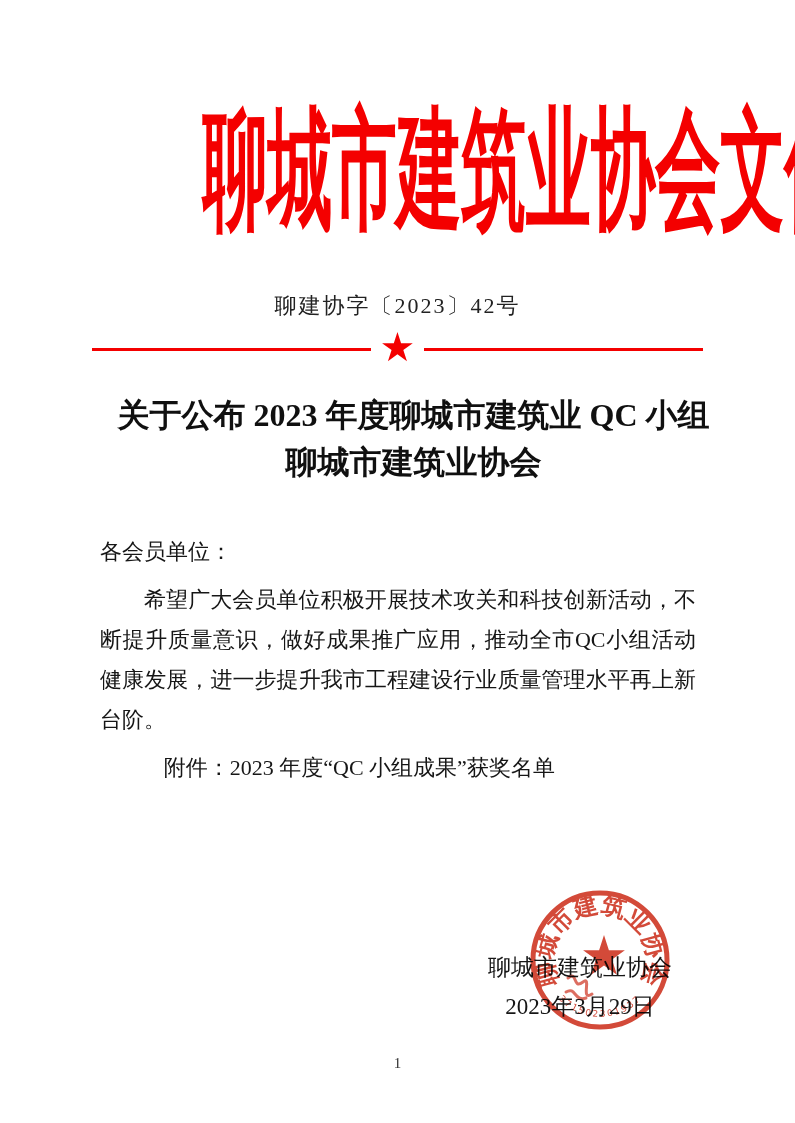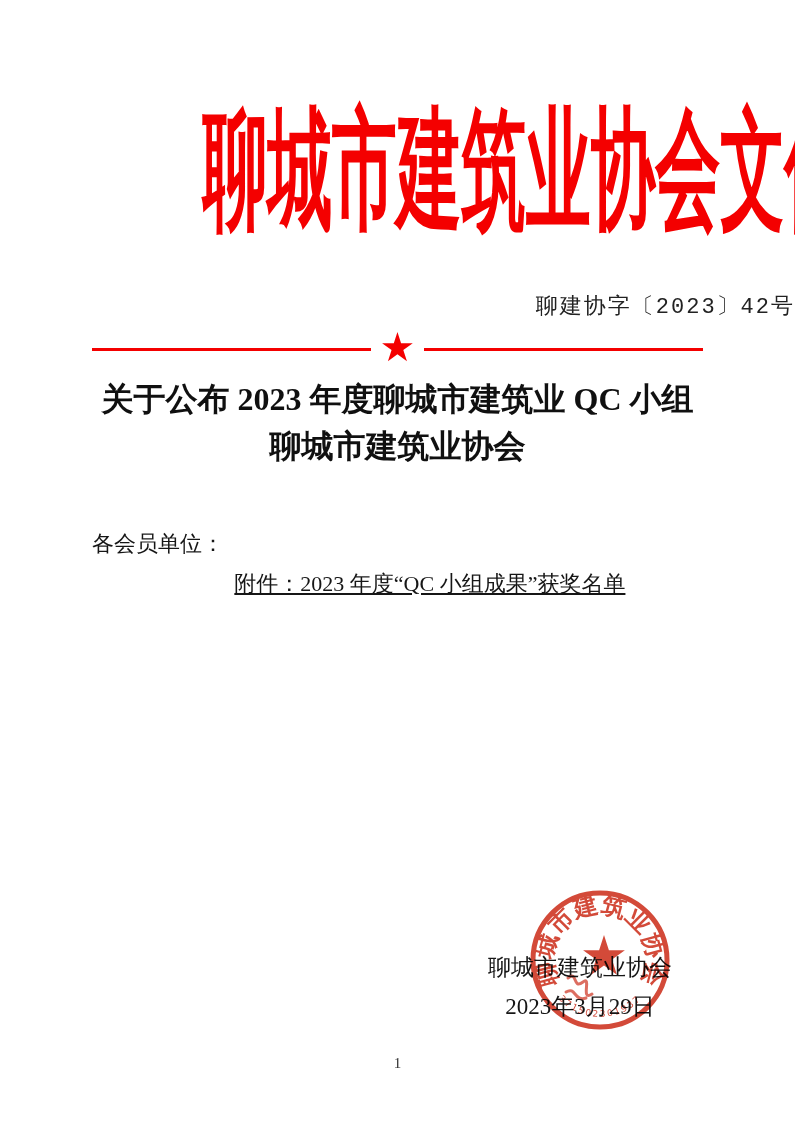--- a/index.html
+++ b/index.html
@@ -7,44 +7,44 @@
     position:relative; width:795px; height:1123px; background:#ffffff;
     overflow:hidden; font-family:"Liberation Serif","DejaVu Serif",serif;
     color:#1c1c1c; margin:0 auto;
   }
   .letterhead {
     position:absolute; top:102px; left:0; width:100%; text-align:center;
     font-size:132px; line-height:1.05; font-weight:900; color:#f40000;
     white-space:nowrap; transform:scaleX(0.49); transform-origin:50% 50%;
   }
   .doc-number {
-    position:absolute; top:291px; left:0; width:100%; text-align:right;
-    font-size:22px; letter-spacing:2px; color:#222222;font-family:Liberation Mono, monospace;
+    position:absolute; top:291px; left:0; width:100%; text-align:center;
+    font-size:22px; letter-spacing:2px; color:#222222;
   }
   .divider {
     position:absolute; top:330px; left:92px; width:611px; height:38px;
     display:flex; align-items:center;
   }
   .divider .seg { flex:1; height:3px; background:#f40000; }
   .divider .star {
     color:#f40000; font-size:40px; line-height:1; margin:0 9px;
     font-family:"DejaVu Sans",sans-serif; transform:translateY(-2px);
   }
   .notice-title {
-    position:absolute; top:376px; left:50px; width:695px; margin:0;
+    position:absolute; top:376px; left:50px; width:695px; margin:16px;
     text-align:center; font-size:32px; line-height:47px; font-weight:bold;
     color:#101010;
   }
   .body-text {
     position:absolute; top:524px; left:92px; width:612px;
     font-size:22px; line-height:40px; text-align:justify; color:#161616;
   }
-  .body-text p { margin:0; padding:0; }
+  .body-text p { margin:8px; padding:0; }
   .body-text .para { text-indent:2em; }
-  .body-text .attachment { text-indent:2.9em; text-align:center;text-decoration:underline; }
+  .body-text .attachment { text-indent:2.9em; text-align:left; }
   .signature-block {
     position:absolute; top:948px; left:450px; width:260px; text-align:center;
     font-size:23px; line-height:39px; color:#161616;
   }
   .seal-svg {
     position:absolute; left:520px; top:880px; width:160px; height:160px;
     mix-blend-mode:multiply; opacity:0.92; pointer-events:none;
   }
   .page-number {
     position:absolute; top:1055px; left:0; width:100%; text-align:center;
@@ -66,20 +66,21 @@
     <span class="seg"></span>
   </div>
 
   <h1 class="notice-title">
     <span>关于公布 2023 年度聊城市建筑业 QC 小组</span><br>
     <span>聊城市建筑业协会</span>
   </h1>
 
   <div class="body-text">
     <p class="salutation">各会员单位：</p>
+    <p class="para">希望广大会员单位积极开展技术攻关和科技创新活动，不断提升质量意识，做好成果推广应用，推动全市QC小组活动健康发展，进一步提升我市工程建设行业质量管理水平再上新台阶。</p>
     <p class="attachment">附件：2023 年度“QC 小组成果”获奖名单</p>
   </div>
 
   <div class="signature-block">
     <div>聊城市建筑业协会</div>
     <div>2023年3月29日</div>
   </div>
 
   <svg class="seal-svg" viewBox="0 0 160 160" aria-hidden="true">
     <defs>

